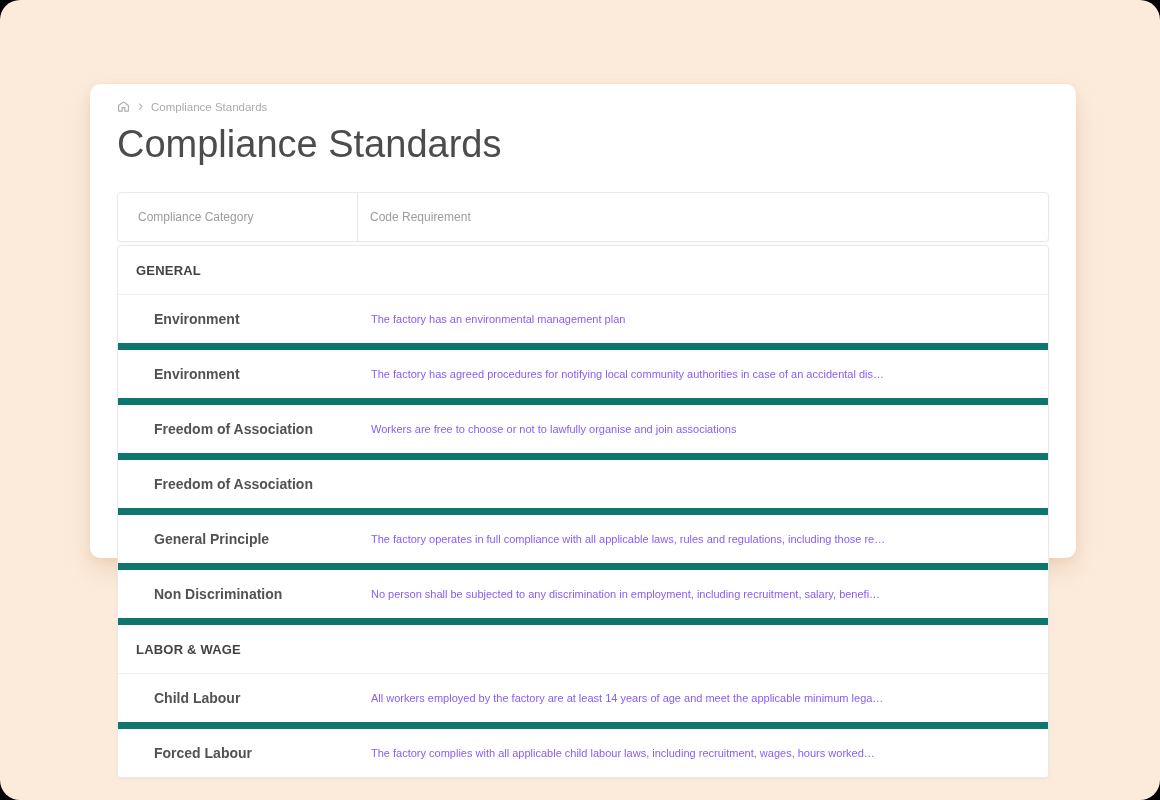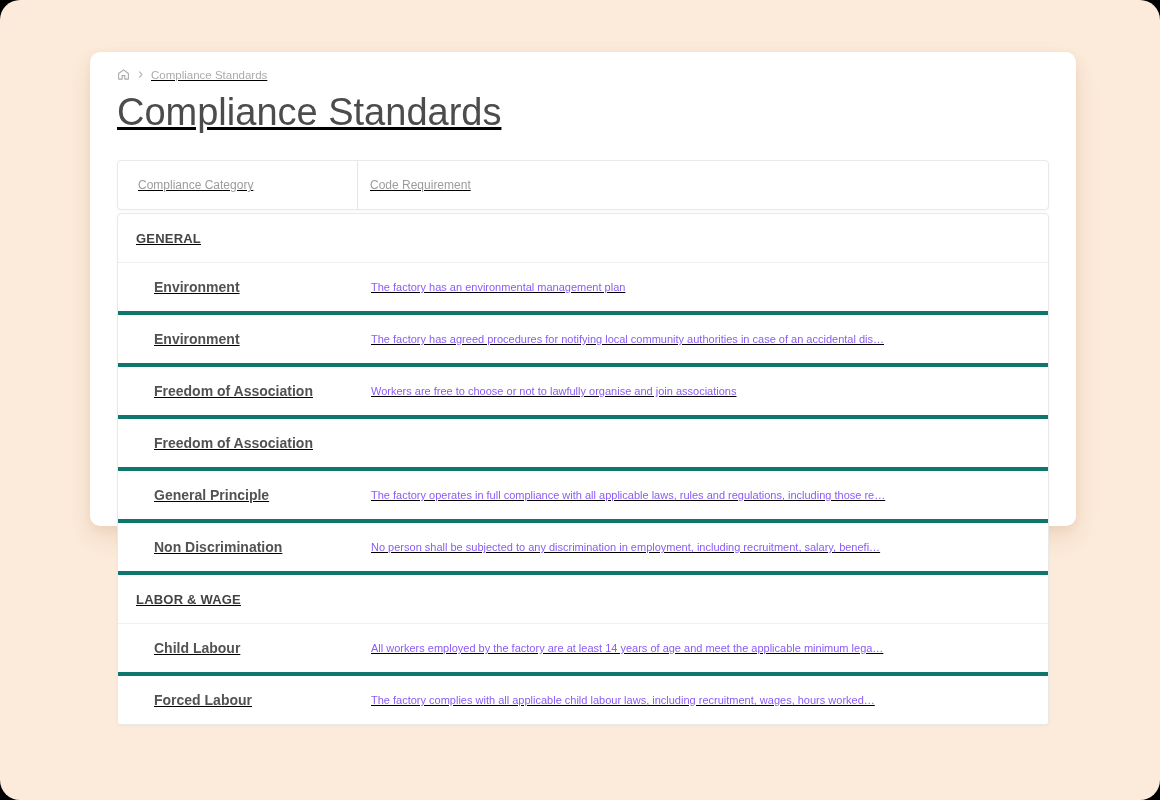--- a/index.html
+++ b/index.html
@@ -15,29 +15,28 @@
     position: absolute;
     inset: 0;
     width: 1160px;
     height: 800px;
     background: #fcebdb;
     border-radius: 20px;
   }
   .app-card {
     position: absolute;
     left: 90px;
-    top: 52px;
+    top: 84px;
     width: 986px;
     height: 474px;
     box-sizing: border-box;
     background: #ffffff;
     border-radius: 10px;
     padding: 15px 27px 26px 27px;
     box-shadow: 0 12px 26px rgba(186, 136, 96, 0.20), 0 3px 8px rgba(186, 136, 96, 0.12);
-    text-decoration: underline;
   }
   .breadcrumb {
     display: flex;
     align-items: center;
     gap: 6px;
     height: 15px;
     font-size: 11.5px;
     color: #ababab;
   }
   .breadcrumb svg { display: block; }
@@ -87,21 +86,21 @@
     font-size: 13px;
     font-weight: 700;
     letter-spacing: 0.2px;
     color: #434343;
   }
   .data-row {
     height: 48px;
     display: grid;
     grid-template-columns: 253px 1fr;
     align-items: center;
-    border-bottom: 4px solid #0f766e;
+    border-bottom: 7px solid #0f766e;
     background: #ffffff;
   }
   .body-card > .data-row:last-child { border-bottom: none; }
   .cell-category {
     padding-left: 36px;
     font-size: 14px;
     font-weight: 600;
     color: #525252;
     white-space: nowrap;
   }

